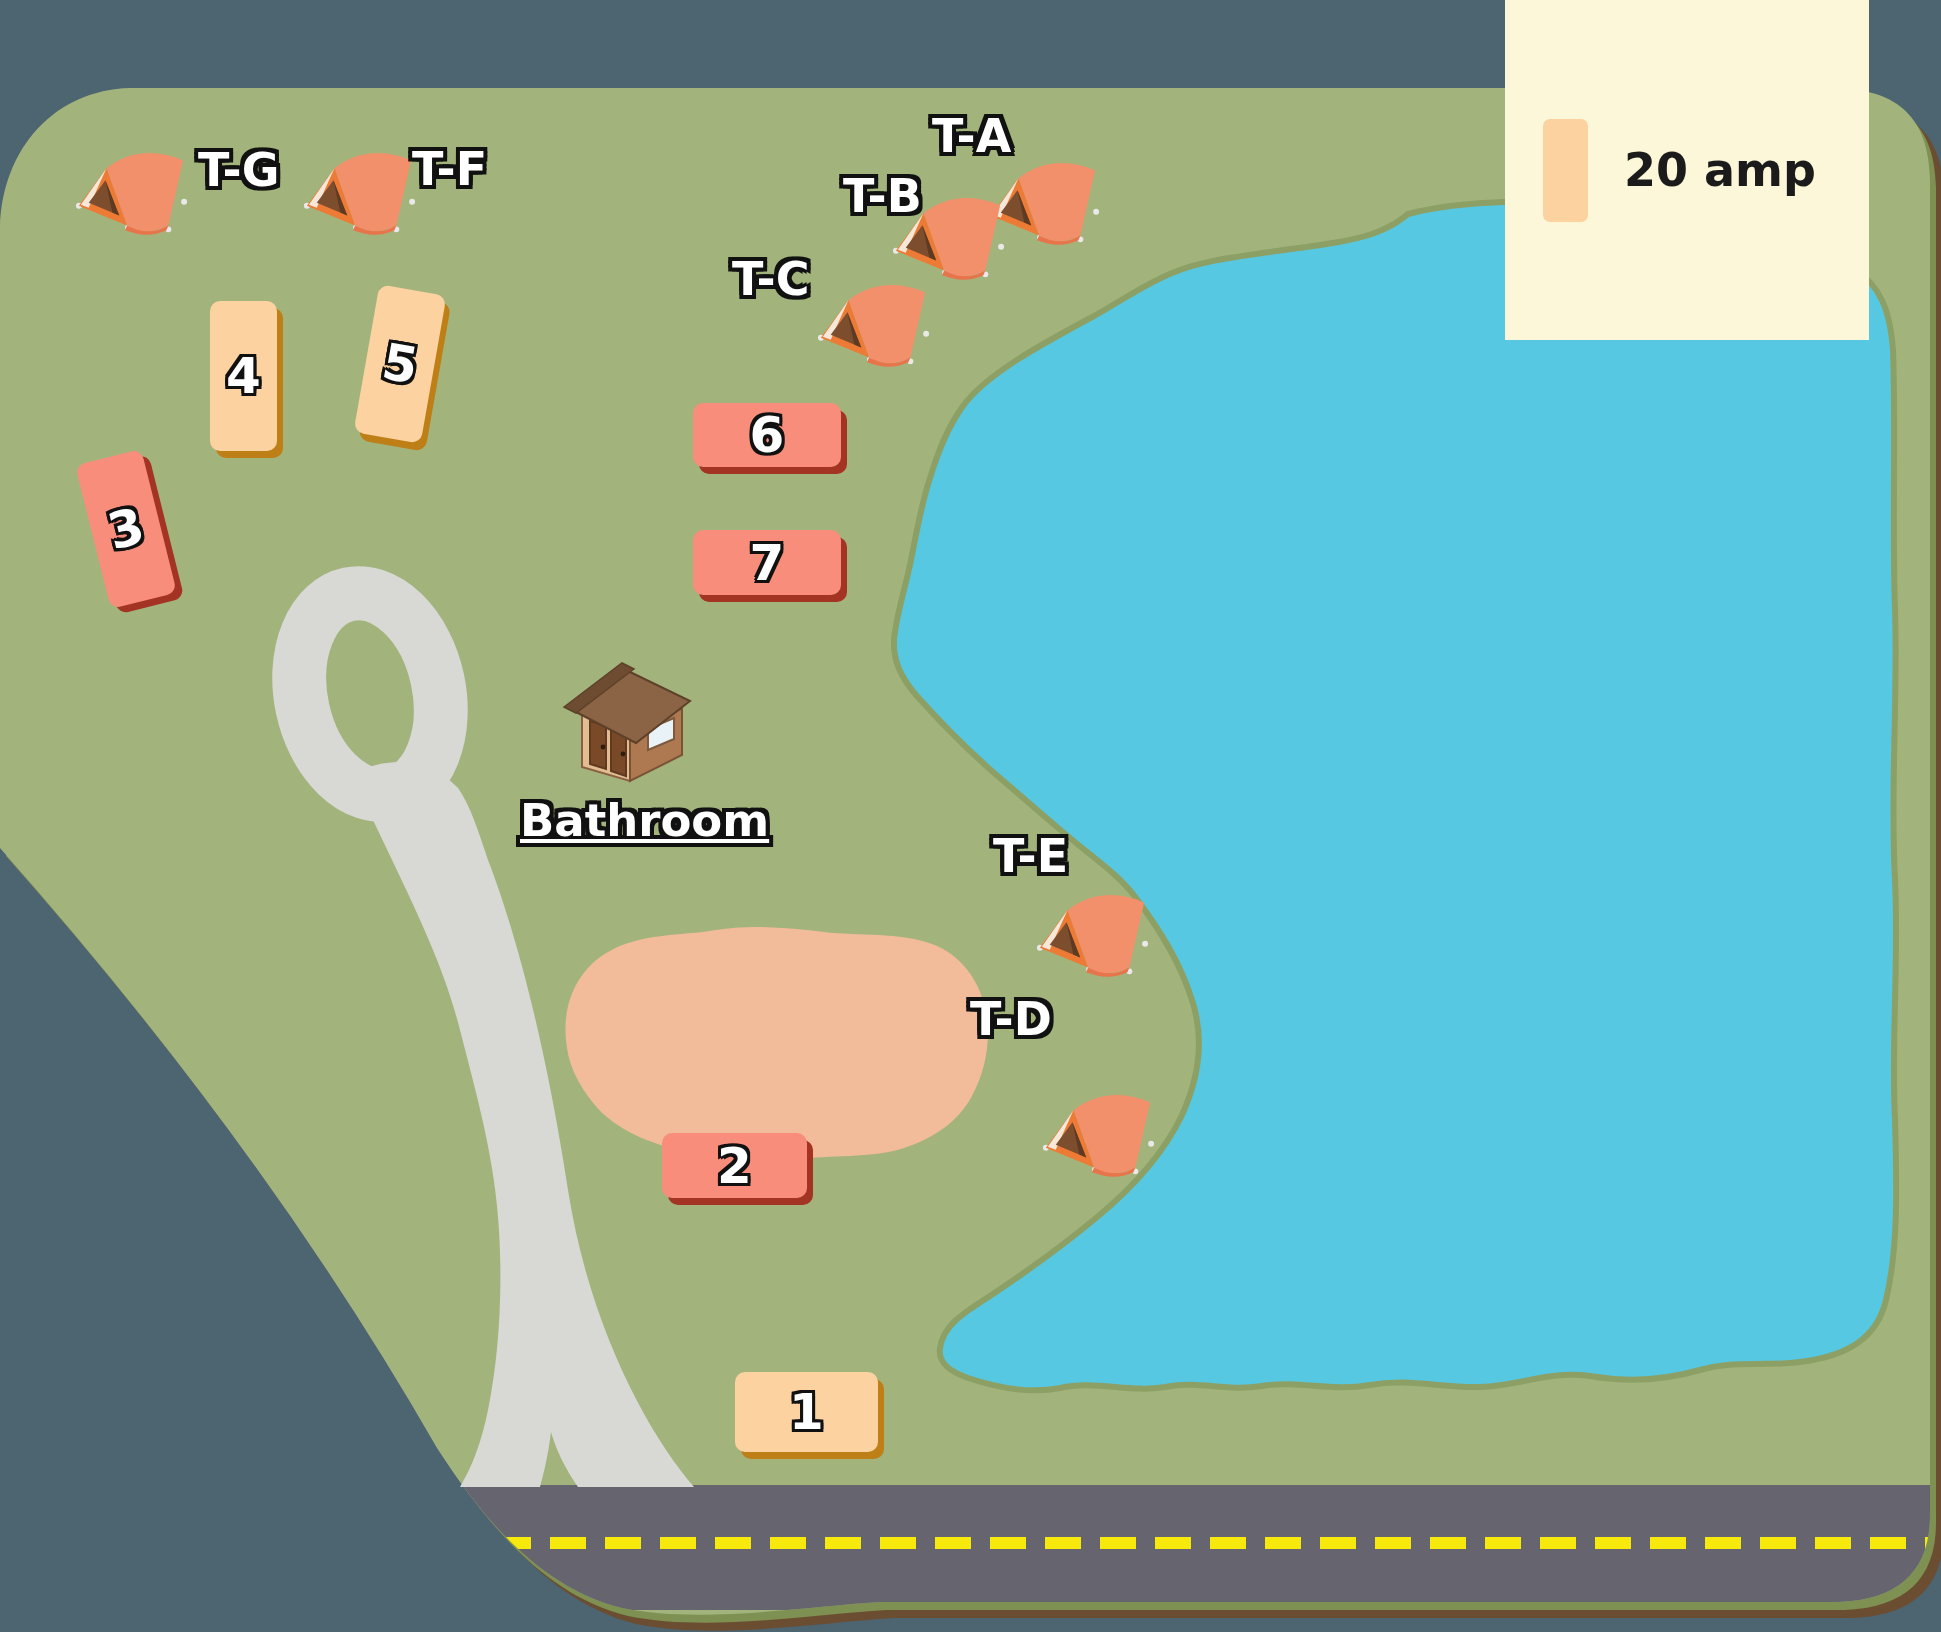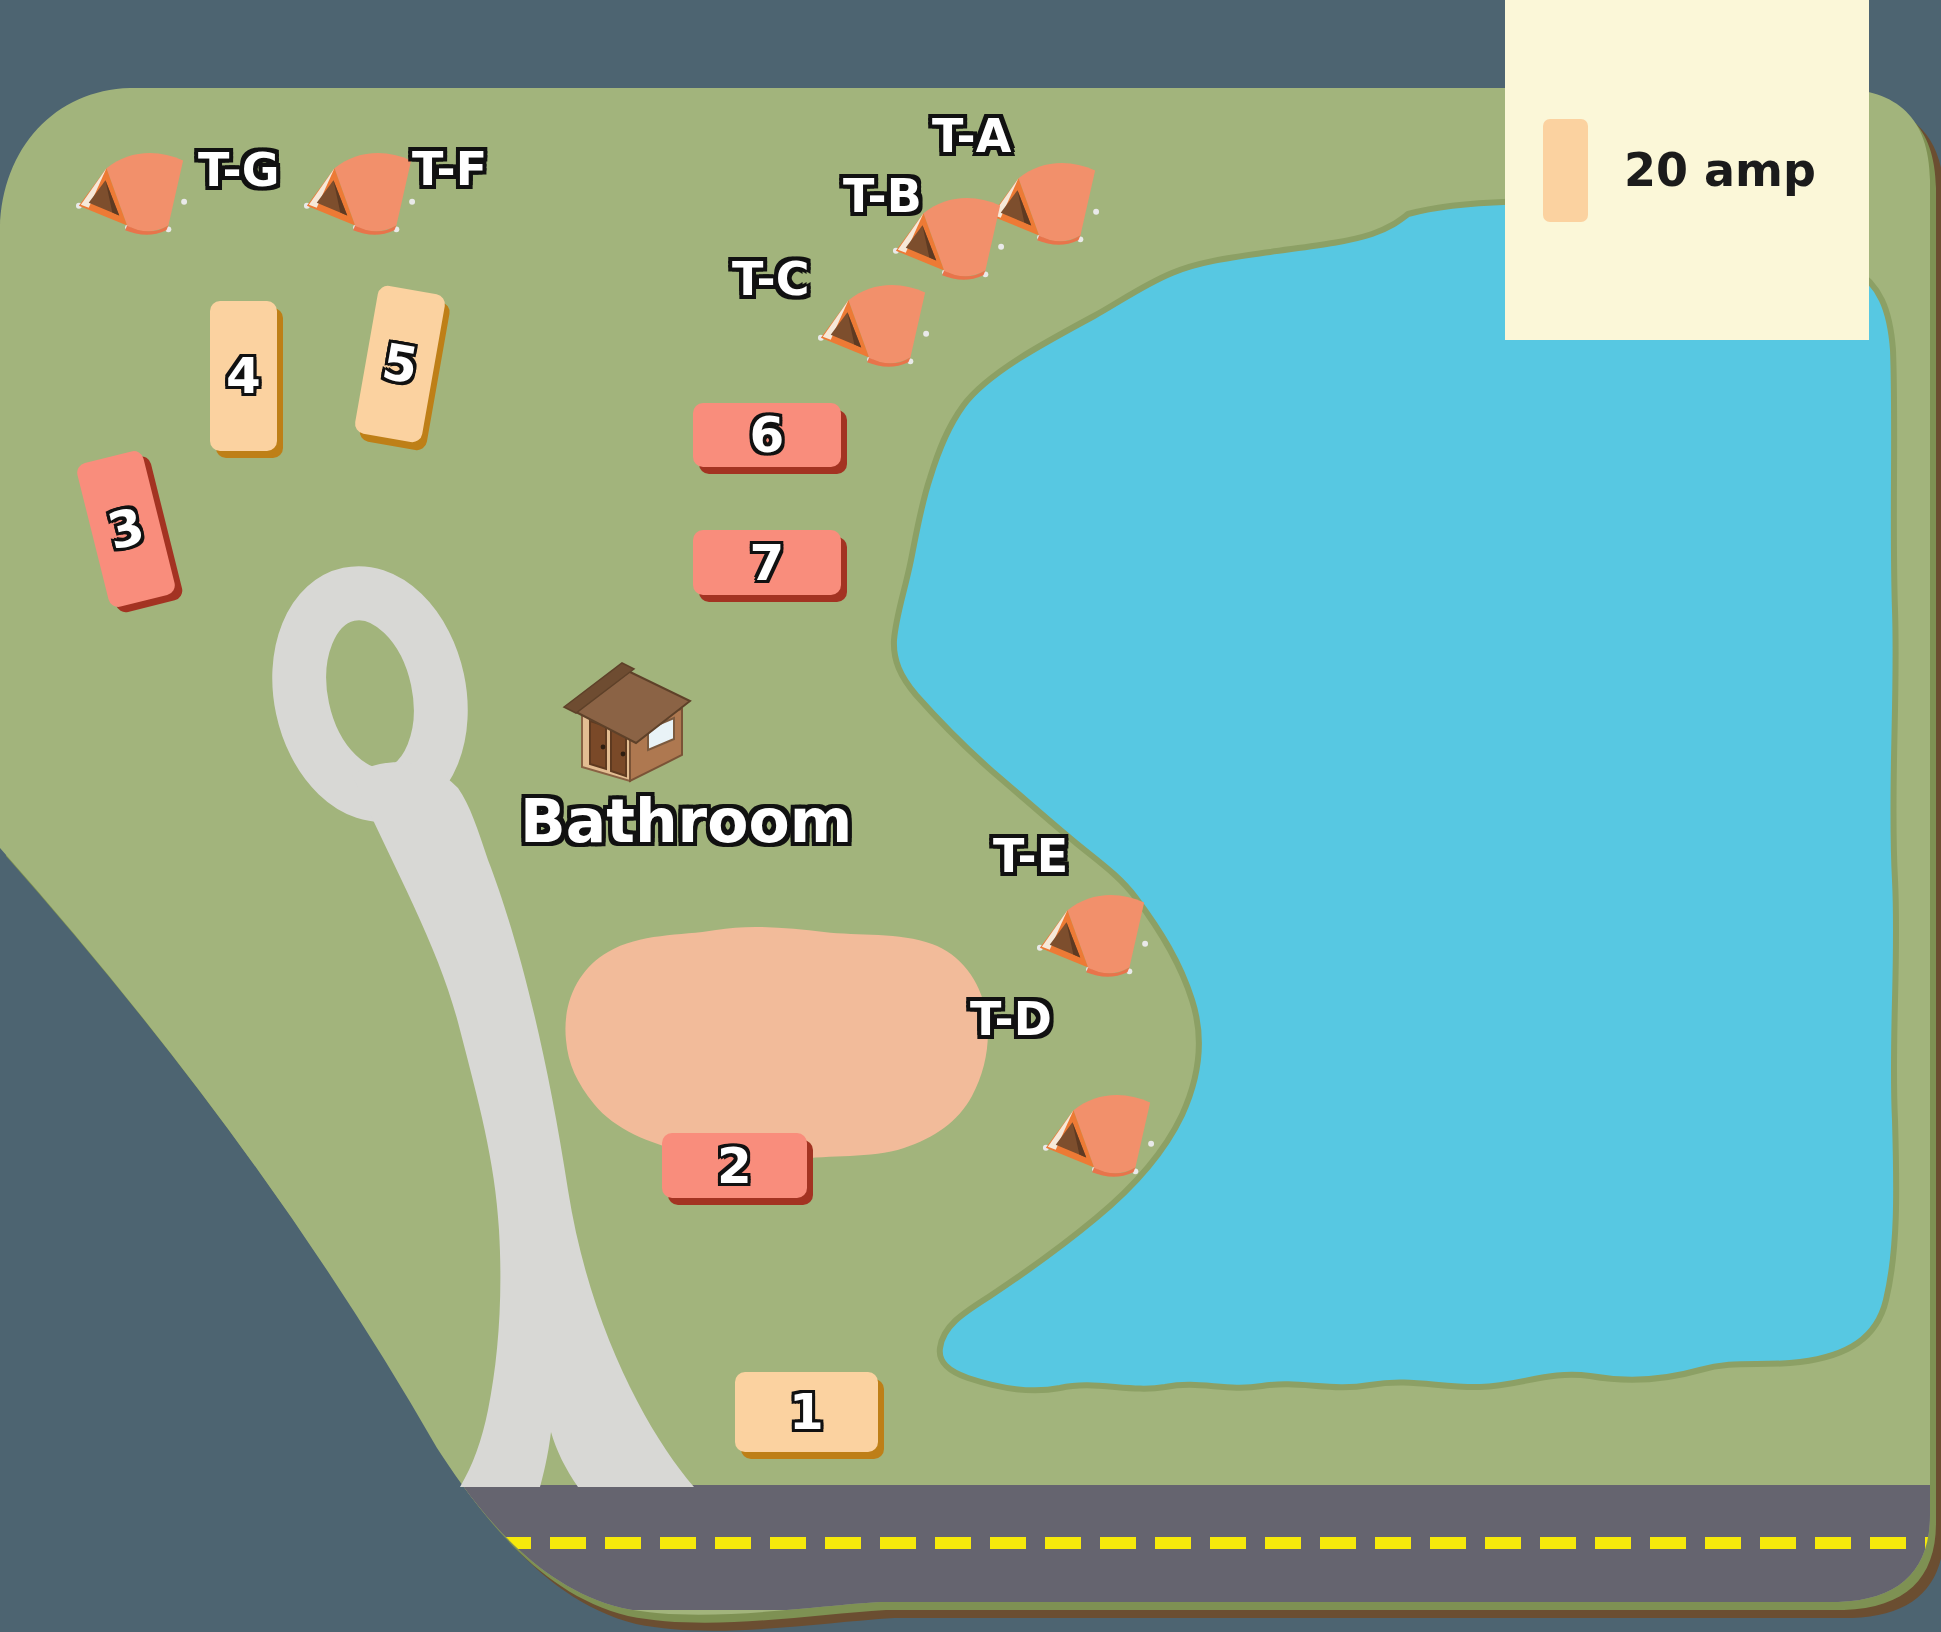--- a/index.html
+++ b/index.html
@@ -18,21 +18,21 @@
   }
   .amp20{background:#FBD2A0;box-shadow:6px 7px 0 #BE7F17;}
   .amp30{background:#F98D7C;box-shadow:6px 7px 0 #A33322;}
   
   .map-label{
     position:absolute;color:#fff;font-weight:bold;font-size:46px;line-height:48px;
     text-shadow:-4px -4px 0 #111,4px -4px 0 #111,-4px 4px 0 #111,4px 4px 0 #111,
                 -4px 0 0 #111,4px 0 0 #111,0 -4px 0 #111,0 4px 0 #111;
     white-space:nowrap;
   }
-  .bathroom-label{font-size:60px;line-height:46px;white-space:nowrap;}
+  .bathroom-label{font-size:45px;line-height:46px;white-space:nowrap;text-decoration:underline;}
   
   .tent{position:absolute;width:118px;height:100px;}
   .house{position:absolute;width:150px;height:140px;}
   
   .legend{
     position:absolute;left:1481px;top:0;width:364px;height:340px;
     background:#FBF7D8;display:flex;flex-direction:column;justify-content:center;
     gap:36px;padding:0;box-sizing:border-box;z-index:20;margin-left:24px;
   }
   .legend-row{display:flex;align-items:center;margin-left:38px;}

